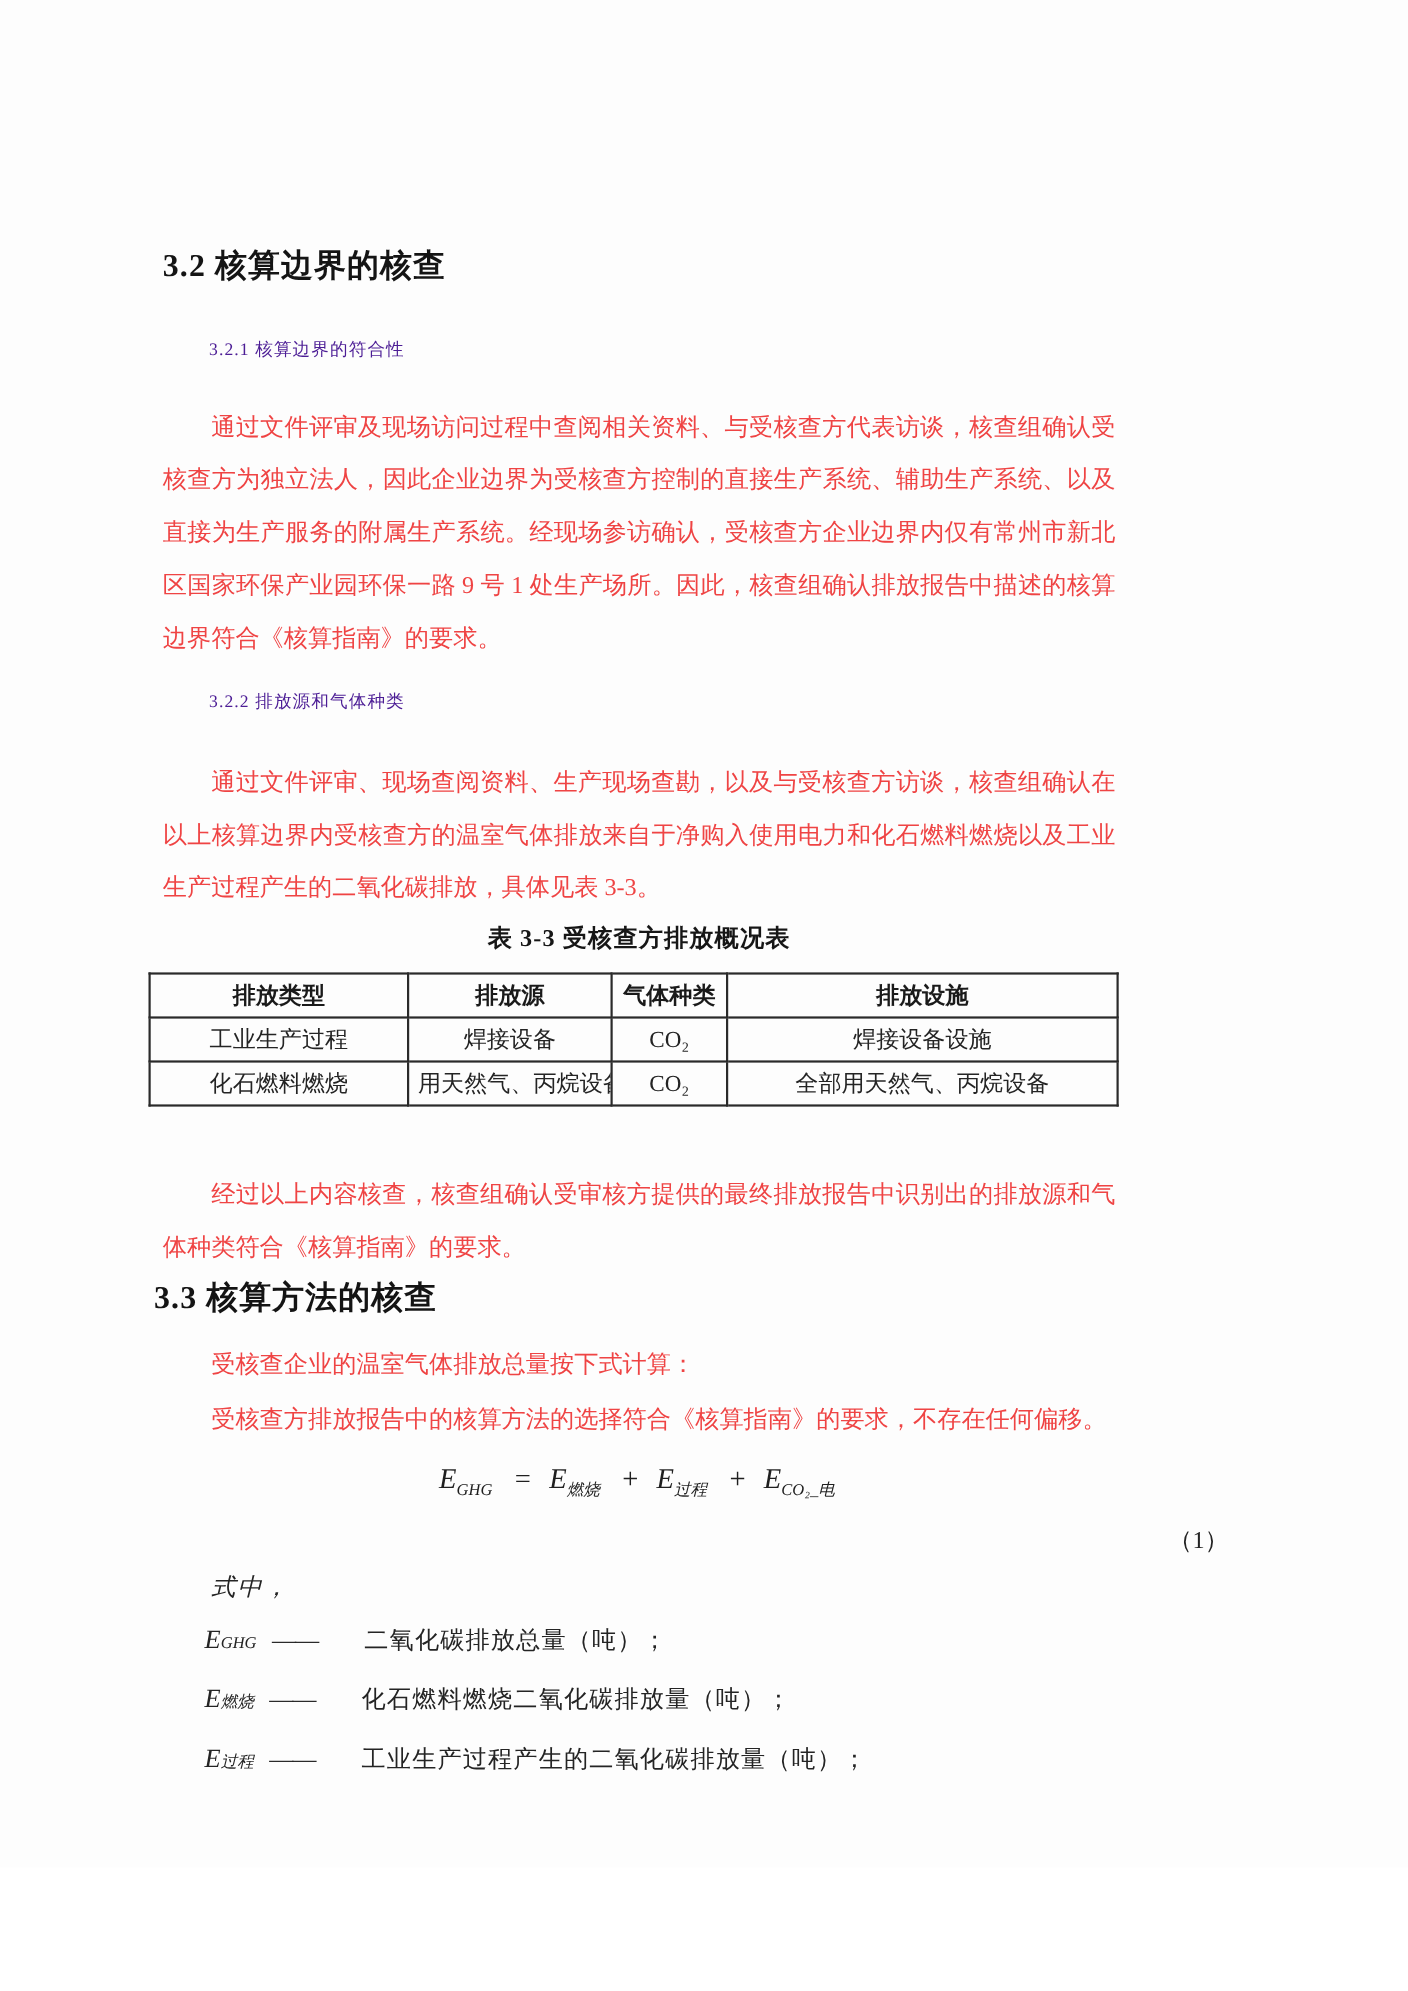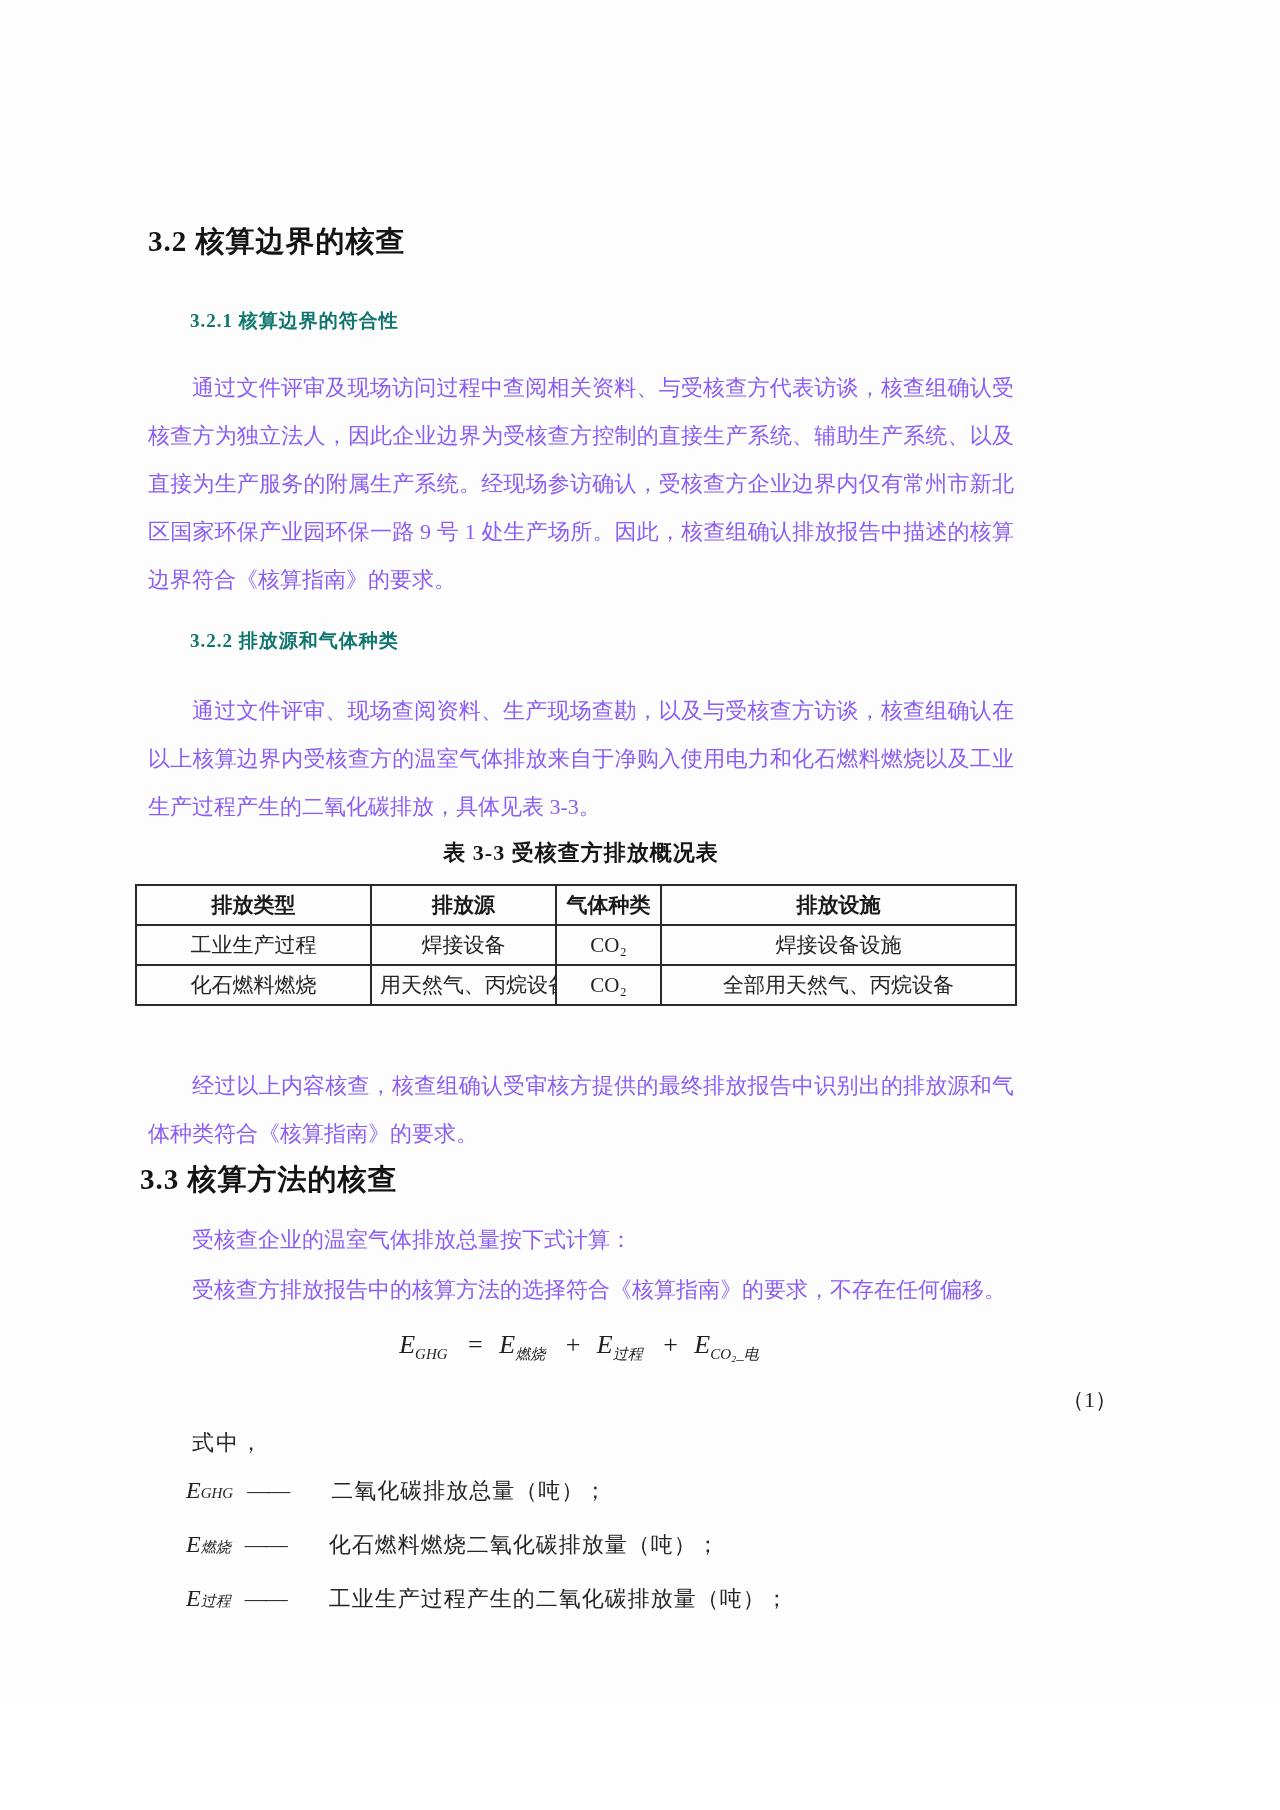--- a/index.html
+++ b/index.html
@@ -10,27 +10,27 @@
     color:#1e1e1e;
     font-family:"Liberation Serif","DejaVu Serif",serif;
     overflow:hidden;
   }
   .abs { position:absolute; }
   .h2 {
     font-size:29px; font-weight:700; letter-spacing:1px;
     color:#141414;
   }
   .h3 {
-    font-size:19px; font-weight:700; letter-spacing:1px;
-    color:#0f766e;
+    font-size:16px; font-weight:400; letter-spacing:1px;
+    color:#4c1d95;
   }
   .para {
     width:866px; font-size:22px; line-height:48px;
     text-align:justify; text-indent:44px;
-    color:#8b5cf6;
+    color:#ef4444;
     font-family:Liberation Serif, serif;
   }
   .caption {
     width:866px; text-align:center;
     font-size:22px; font-weight:700; letter-spacing:1px;
     color:#161616;
   }
   table.emit {
     border-collapse:collapse; table-layout:fixed;
     width:880px; font-size:21px; color:#242424;
@@ -43,21 +43,21 @@
   }
   table.emit th { font-weight:700; color:#1a1a1a; }
   .formula-line {
     width:866px; text-align:center;
     font-size:26px; color:#1f1f1f;
   }
   .fvar { font-style:italic; font-family:"Liberation Serif","DejaVu Serif",serif; }
   .fsub { font-size:15px; vertical-align:-6px; margin-right:4px; }
   .fop  { margin:0 10px; font-style:normal; }
   .eqnum { font-size:22px; color:#242424; }
-  .where { font-size:22px; color:#242424; letter-spacing:2px; }
+  .where { font-size:22px; color:#242424; letter-spacing:2px;font-style:italic; }
   .def-line {
     display:flex; align-items:baseline;
     height:54px; font-size:22px; color:#242424;
   }
   .def-sym { font-style:italic; font-size:24px; }
   .def-sub { font-size:15px; vertical-align:-6px; font-style:italic; }
   .def-dash { margin:0 18px 0 14px; letter-spacing:-1px; white-space:nowrap; }
   .def-desc { letter-spacing:1px;margin-left:24px; }
   .pagenum {
     width:1120px; text-align:center;

